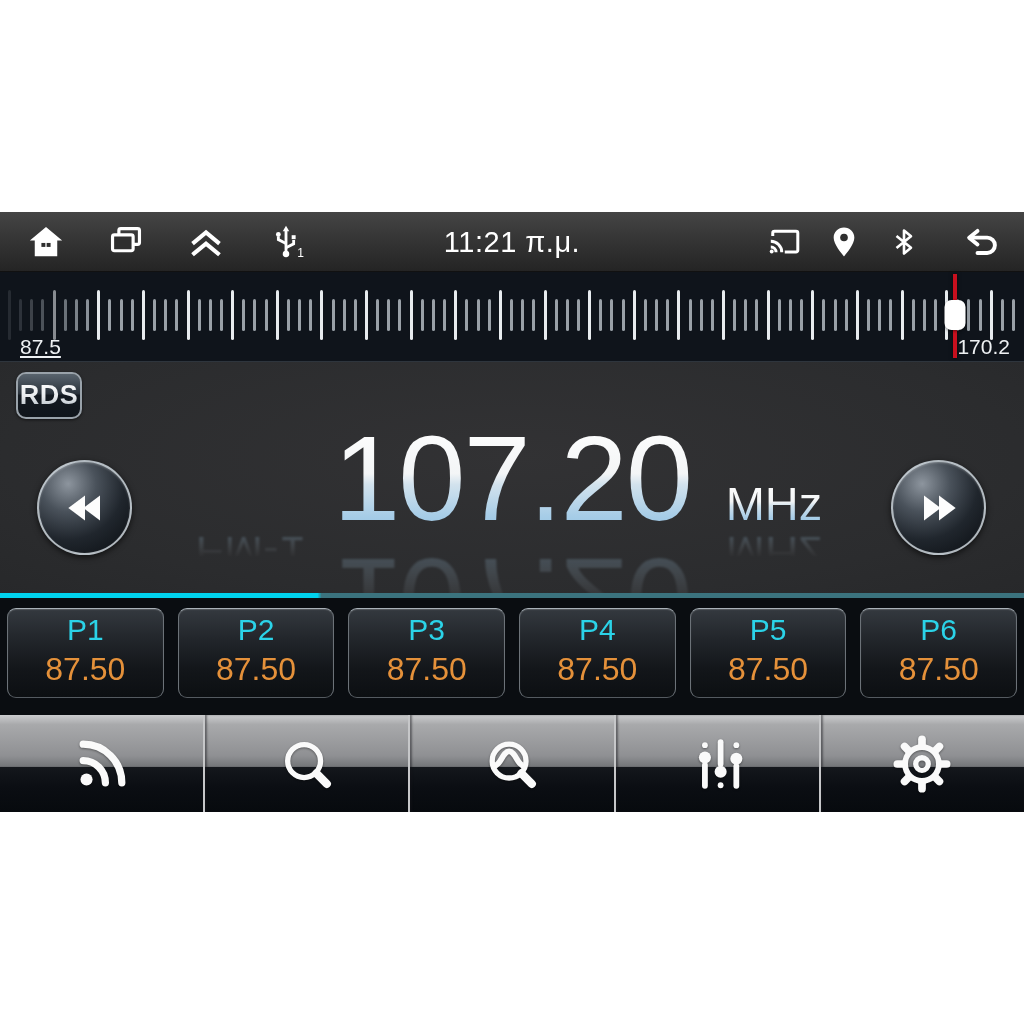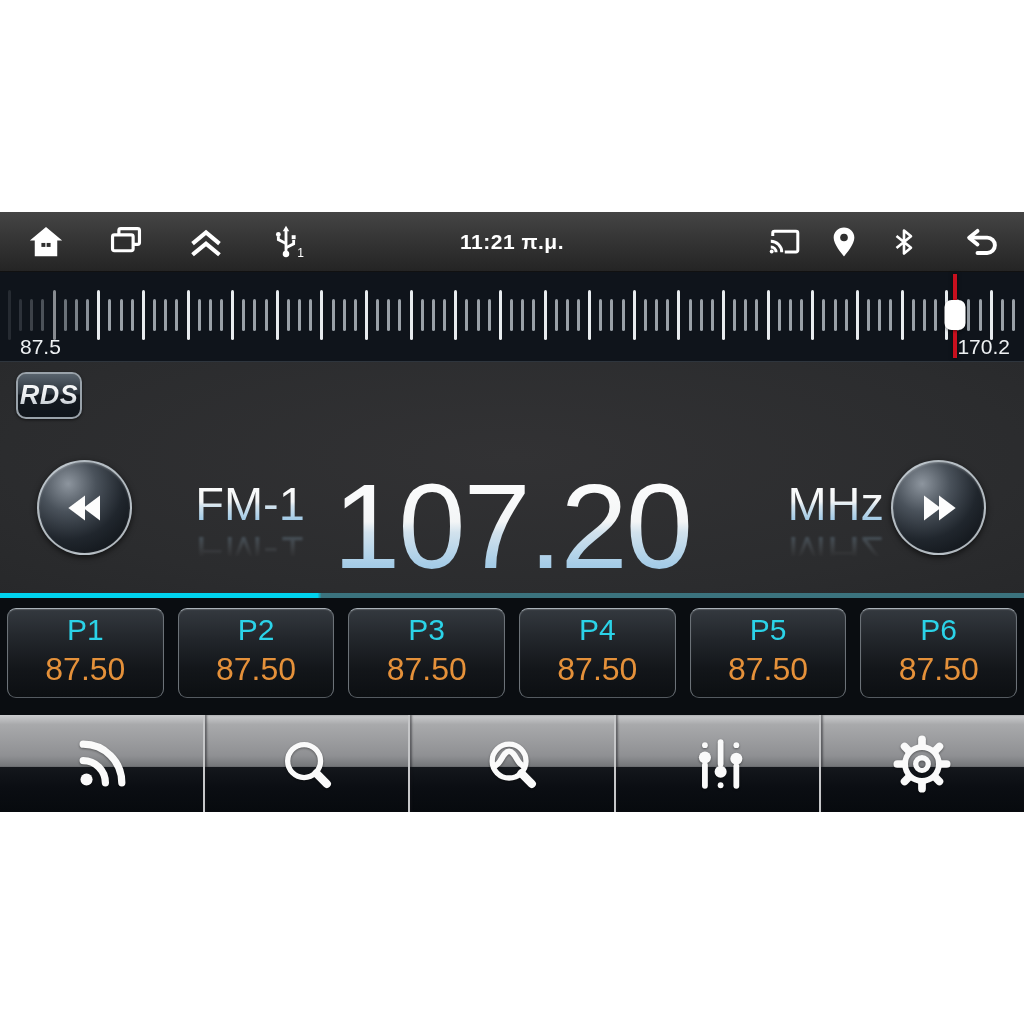--- a/index.html
+++ b/index.html
@@ -9,58 +9,58 @@
   
   .status-bar{position:absolute;top:0;left:0;width:100%;height:60px;
     background:linear-gradient(180deg,#454545 0%,#353535 45%,#242424 100%);
     display:flex;align-items:center;justify-content:space-between;box-shadow:inset 0 -1px 0 #111;}
   .sb-group{display:flex;align-items:center;}
   .sb-left{padding-left:26px;gap:40px;}
   .sb-right{padding-right:22px;gap:20px;}
   .sb-icon{display:flex;align-items:center;justify-content:center;width:40px;height:44px;position:relative;}
   .sb-icon svg{display:block;}
   .sb-time{position:absolute;left:50%;top:50%;transform:translate(-50%,-50%);
-    color:#fff;font-size:21px;font-weight:bold;letter-spacing:.5px;white-space:nowrap;}
+    color:#fff;font-size:29px;font-weight:normal;letter-spacing:.5px;white-space:nowrap;}
   .usb-badge{position:absolute;right:2px;bottom:4px;color:#fff;font-size:12px;font-style:normal;}
   .back-gap{margin-left:18px;}
 
   
   .ruler{position:absolute;top:60px;left:0;width:100%;height:90px;background:#0f141b;
     box-shadow:inset 0 -1px 0 #2e353d;}
   .ticks{position:absolute;left:8px;right:8px;top:12px;height:62px;
     display:flex;justify-content:space-between;align-items:center;}
   .tick{width:3px;height:32px;background:#9aa1a8;border-radius:1.5px;flex:none;}
   .tick.major{height:50px;background:#e8ecef;}
   .marker{position:absolute;top:2px;bottom:4px;width:4px;background:#c8101e;transform:translateX(-50%);
     box-shadow:0 0 4px rgba(0,0,0,.6);}
   .knob{position:absolute;left:50%;top:26px;transform:translateX(-50%);width:21px;height:30px;
     background:#fff;border-radius:7px;box-shadow:0 1px 3px rgba(0,0,0,.5);}
   .scale-label{position:absolute;bottom:3px;color:#eef1f3;font-size:21px;}
-  .scale-min{left:20px;} .scale-max{right:14px;}
+  .scale-min{left:20px;text-decoration:underline;} .scale-max{right:14px;}
 
   
   .main{position:absolute;top:150px;left:0;width:100%;height:236px;
     background:radial-gradient(ellipse at 50% 40%,#323234 0%,#2b2c2e 70%,#27282a 100%);}
   .rds{position:absolute;left:16px;top:10px;width:66px;height:47px;border-radius:10px;cursor:pointer;
     border:2px solid #99a2aa;background:linear-gradient(180deg,#59646e 0%,#2b333c 45%,#141a21 50%,#10151b 100%);
     color:transparent;font-size:27px;font-weight:bold;letter-spacing:.5px;padding:0;
     background-clip:padding-box;box-shadow:0 1px 3px rgba(0,0,0,.6);}
   .rds span{background:linear-gradient(180deg,#ffffff 0%,#e8ebee 55%,#aeb8c0 100%);
-    -webkit-background-clip:text;background-clip:text;color:transparent;font-style:italic;}
+    -webkit-background-clip:text;background-clip:text;color:transparent;}
   .indicators{position:absolute;left:380px;top:22px;width:264px;height:32px;
     display:flex;align-items:center;justify-content:center;gap:11px;
     color:#64686c;font-size:25px;letter-spacing:1px;}
   .indicators .ind-icon{display:flex;align-items:center;}
 
   .glow-text{-webkit-background-clip:text;background-clip:text;color:transparent;
     background-image:linear-gradient(180deg,#ffffff 0%,#f3f5f6 46%,#d2e2ed 55%,#a5cce7 82%,#93c2e2 100%);}
   .freq{position:absolute;left:312px;width:400px;top:56px;font-size:121px;line-height:1.0;
-    text-align:center;letter-spacing:-2px;margin-top:48px;}
+    text-align:center;letter-spacing:-2px;}
   .band{position:absolute;left:140px;width:220px;top:118px;font-size:47px;line-height:1.0;text-align:center;}
-  .unit{position:absolute;left:664px;width:220px;top:118px;font-size:47px;line-height:1.0;text-align:right;}
+  .unit{position:absolute;left:664px;width:220px;top:118px;font-size:47px;line-height:1.0;text-align:center;}
   .reflect{transform:scaleY(-1);opacity:.30;filter:blur(1px);pointer-events:none;
     -webkit-mask-image:linear-gradient(180deg,rgba(0,0,0,0) 42%,rgba(0,0,0,.95) 100%);
     mask-image:linear-gradient(180deg,rgba(0,0,0,0) 42%,rgba(0,0,0,.95) 100%);}
   .freq.reflect{top:178px;} .band.reflect{top:168px;} .unit.reflect{top:168px;}
 
   .seek{position:absolute;top:98px;width:95px;height:95px;border-radius:50%;cursor:pointer;padding:0;
     border:2px solid rgba(205,213,219,.85);
     background:radial-gradient(circle at 32% 24%,#8d959e 0%,#4a525b 30%,#20262d 60%,#090c10 100%);
     box-shadow:0 2px 6px rgba(0,0,0,.65), inset 0 1px 2px rgba(255,255,255,.25);
     display:flex;align-items:center;justify-content:center;}
@@ -261,21 +261,20 @@
   </div>
 
   <div class="main">
     <button class="rds">
       <span>RDS</span>
     </button>
 
 
     <div class="freq glow-text">107.20</div>
     <div class="freq glow-text reflect">107.20</div>
-    <div class="band glow-text">FM-1</div>
     <div class="band glow-text reflect">FM-1</div>
     <div class="unit glow-text">MHz</div>
     <div class="unit glow-text reflect">MHz</div>
 
     <button class="seek seek-left">
       <svg width="50" height="40" viewBox="0 0 26 24">
         <polygon points="22,4.5 12,12 22,19.5" fill="#fdfdfd"></polygon>
         <polygon points="13,4.5 3,12 13,19.5" fill="#fdfdfd"></polygon>
       </svg>
     </button>

